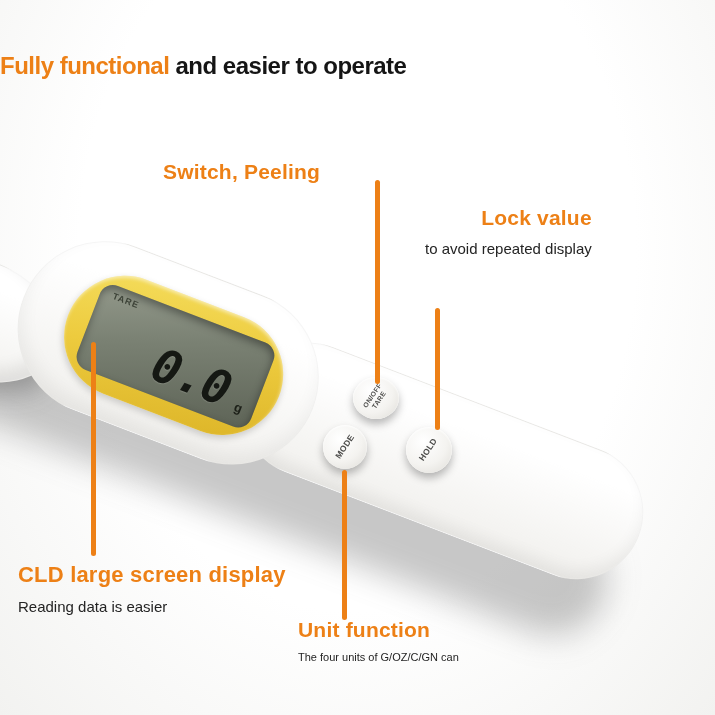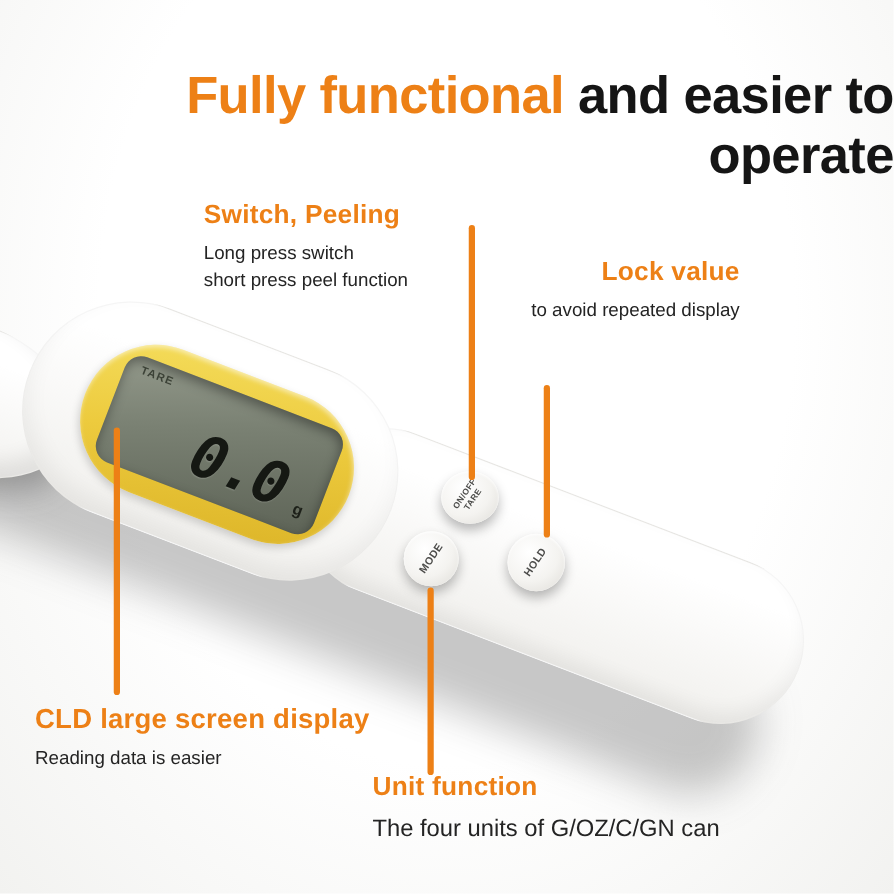--- a/index.html
+++ b/index.html
@@ -11,34 +11,34 @@
   }
   *{margin:0;padding:0;box-sizing:border-box;}
   html,body{background:#fff;}
   .stage{
     position:relative;width:715px;height:715px;overflow:hidden;
     font-family:"Liberation Sans",sans-serif;
     background:radial-gradient(ellipse at 50% 35%, #ffffff 55%, #f2f2f0 100%);
   }
   
   .title{
-    position:absolute;top:52px;left:0;right:0;text-align:right;
-    font-size:42px;font-weight:bold;letter-spacing:-0.5px;color:var(--title-text);
+    position:absolute;top:52px;left:0;right:13px;text-align:left;
+    font-size:24px;font-weight:bold;letter-spacing:-0.5px;color:var(--title-text);
   }
   .title .hl{color:var(--accent);}
   
   .callout{position:absolute;z-index:6;}
   .co-heading{font-size:21px;font-weight:bold;color:var(--accent);letter-spacing:0.2px;}
   .co-body{margin-top:8px;font-size:15px;line-height:1.45;color:var(--body-text);}
   .co-switch{left:163px;top:160px;}
   .co-lock{left:425px;top:206px;text-align:right;}
-  .co-cld{left:28px;top:562px;}
+  .co-cld{left:18px;top:562px;}
   .co-cld .co-heading{font-size:22px;}
   .co-unit{left:298px;top:618px;}
-  .co-unit .co-body{font-size:19px;}
+  .co-unit .co-body{font-size:11px;}
   
   .pointer{position:absolute;width:5px;border-radius:3px;background:var(--accent);z-index:5;}
   .p-switch{left:375px;top:180px;height:204px;}
   .p-lock{left:435px;top:308px;height:122px;}
   .p-cld{left:91px;top:342px;height:214px;}
   .p-unit{left:342px;top:470px;height:150px;}
   
   .spoon{
     position:absolute;left:-116px;top:305px;width:800px;height:190px;
     transform:rotate(21deg);z-index:1;
@@ -136,24 +136,20 @@
     <div class="btn-text">HOLD</div>
   </div>
 
   <div class="pointer p-switch"></div>
   <div class="pointer p-lock"></div>
   <div class="pointer p-cld"></div>
   <div class="pointer p-unit"></div>
 
   <div class="callout co-switch">
     <div class="co-heading">Switch, Peeling</div>
-    <div class="co-body">
-      <div>Long press switch</div>
-      <div>short press peel function</div>
-    </div>
   </div>
 
   <div class="callout co-lock">
     <div class="co-heading">Lock value</div>
     <div class="co-body">
       <div>to avoid repeated display</div>
     </div>
   </div>
 
   <div class="callout co-cld">

